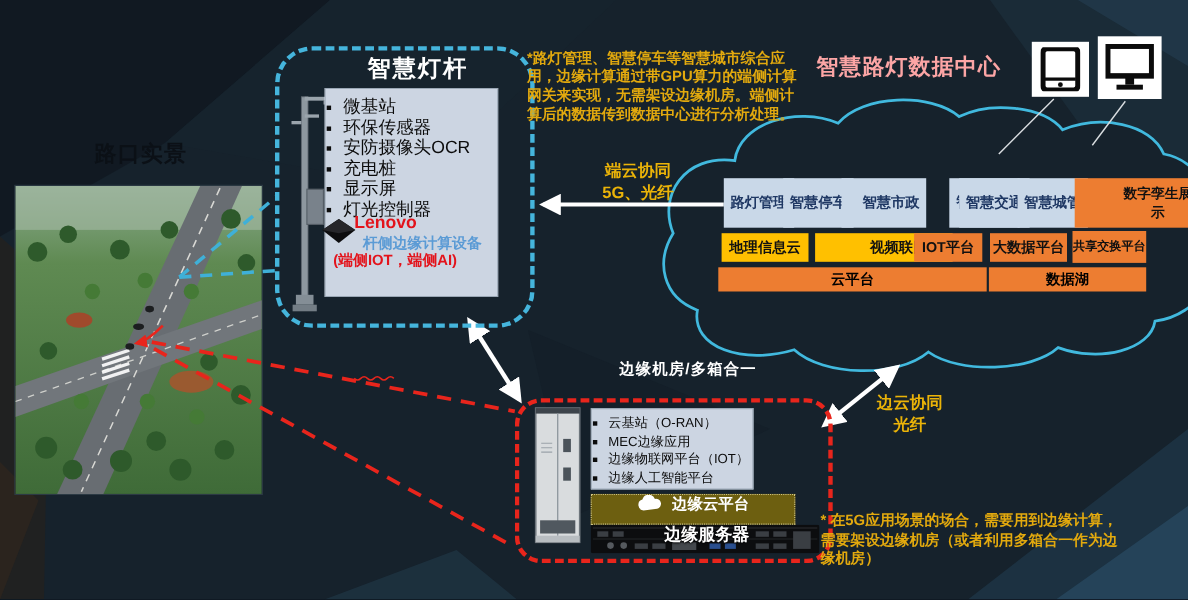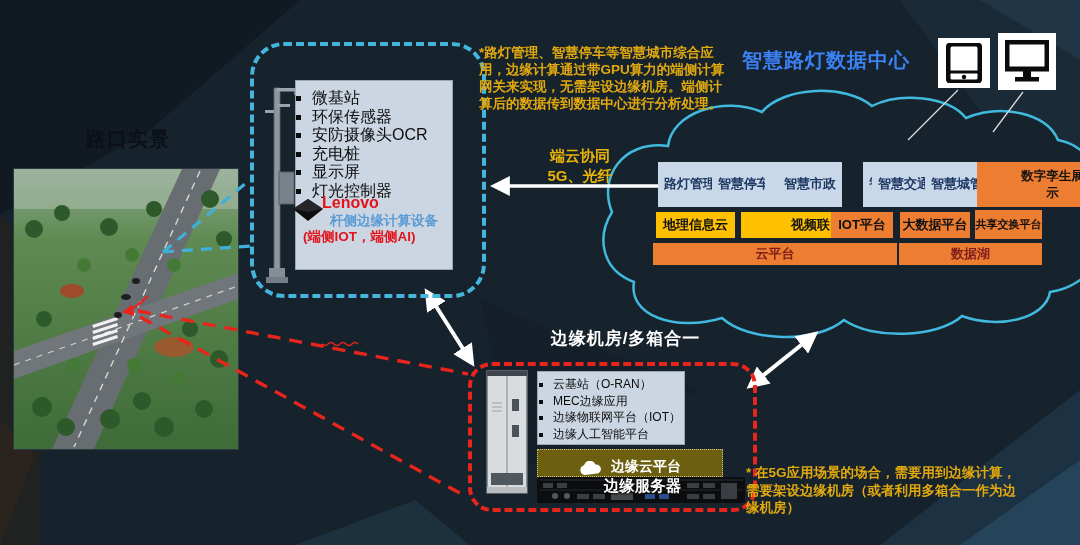--- a/index.html
+++ b/index.html
@@ -26,44 +26,44 @@
   .brand{left:322px;top:194px;font-size:16px;font-weight:bold;color:#e3131b;z-index:4;}
   .device-label{left:330px;top:212px;font-size:13.5px;font-weight:bold;color:#5b9bd5;z-index:4;}
   .device-sub{left:303px;top:228px;font-size:13.5px;font-weight:bold;color:#e3131b;z-index:4;}
   .lenovo-chip{left:292px;top:197px;z-index:4;}
 
   .note{color:#e2a90e;font-weight:bold;font-size:13.5px;line-height:17px;z-index:3;}
   .note-top{left:479px;top:44px;width:253px;}
   .note-bottom{left:746px;top:464px;width:272px;line-height:17.5px;}
 
   
-  .dc-title{left:742px;top:47px;width:200px;color:#3b82f6;font-size:20px;
+  .dc-title{left:742px;top:47px;width:200px;color:#fca5a5;font-size:20px;
             font-weight:bold;z-index:3;letter-spacing:1px;}
   .cloudbox{z-index:3;display:flex;align-items:center;justify-content:center;
             text-align:center;font-weight:bold;}
   .app{background:#c9d8e8;color:#1f3864;font-size:13px;line-height:1.3;top:162px;height:45px;width:64px;}
   .orange{background:#ed7d31;color:#111;}
   .yellow{background:#ffc000;color:#111;}
   .row2{top:212px;height:26px;font-size:13px;color:#111;}
-  .row3{top:243px;height:22px;font-size:13px;color:#7f1d1d;}
+  .row3{top:243px;height:22px;font-size:13px;color:#000000;}
 
   .conn-label{z-index:3;text-align:center;color:#eab308;font-weight:bold;font-size:15px;line-height:20px;}
 
   
   .edge-title{left:518px;top:327px;width:215px;text-align:center;color:#fff;
-              font-size:17px;font-weight:bold;z-index:3;letter-spacing:1px;}
+              font-size:14px;font-weight:bold;z-index:3;letter-spacing:1px;}
   .edge-box{left:468px;top:362px;width:281px;height:142px;border:4px dashed #e8251c;
             border-radius:24px;z-index:3;}
   .rack-svg{left:483px;top:369px;z-index:4;}
   .edge-panel{left:537px;top:371px;width:148px;height:74px;background:#ccd5e2;z-index:4;
               box-shadow:0 0 0 1px #9aa7b5 inset;}
   .edge-panel ul.bullets{padding:5px 2px 0 16px;}
   .edge-panel ul.bullets li{font-size:12px;line-height:16.5px;}
   .olive{left:537px;top:449px;width:184px;height:26px;background:#6d5f10;z-index:4;
-         border:1px dotted #cfc486;display:flex;align-items:flex-end;justify-content:center;
+         border:1px dotted #cfc486;display:flex;align-items:flex-start;justify-content:center;
          gap:8px;color:#fff;font-weight:bold;font-size:14px;}
   .server-svg{left:537px;top:477px;z-index:4;}
   .server-label{left:560px;top:476px;width:165px;text-align:center;color:#fff;
                 font-size:15.5px;font-weight:bold;z-index:5;text-shadow:0 1px 2px #000;}
 
   .icon-tile{background:#fff;z-index:3;display:flex;align-items:center;justify-content:center;}
   .tablet-tile{left:938px;top:38px;width:52px;height:50px;}
   .monitor-tile{left:998px;top:33px;width:58px;height:57px;}
 </style>
 </head>
@@ -169,20 +169,21 @@
     <line x1="658" y1="186" x2="494" y2="186" stroke="#fff" stroke-width="3.6" marker-end="url(#aw)"></line>
 
     <line x1="427" y1="292" x2="472" y2="363" stroke="#fff" stroke-width="4" marker-start="url(#aw)" marker-end="url(#aw)"></line>
 
     <line x1="750" y1="386" x2="815" y2="334" stroke="#fff" stroke-width="4" marker-start="url(#aw)" marker-end="url(#aw)"></line>
 
     <path d="M 322 344 q 3 3 6 0 q 3 -3 6 0 q 3 3 6 0 q 3 -3 6 0 q 3 3 6 0 q 3 -3 6 0" fill="none" stroke="#e8251c" stroke-width="1.4"></path>
   </svg>
 
   <div class="abs lamp-box"></div>
+  <div class="abs lamp-title">智慧灯杆</div>
 
   <svg class="abs pole-svg" width="52" height="208" viewBox="0 0 52 208">
     <rect x="21" y="8" width="6" height="186" fill="#8d979f" stroke="#5f6870" stroke-width="0.8"></rect>
     <rect x="24" y="8" width="24" height="3.5" fill="#9aa4ac"></rect>
     <rect x="41" y="11" width="9" height="4" fill="#7c858d"></rect>
     <rect x="24" y="24" width="13" height="3" fill="#9aa4ac"></rect>
     <rect x="12" y="30" width="9" height="3" fill="#9aa4ac"></rect>
     <rect x="26" y="92" width="15" height="32" fill="#79828b" stroke="#555e66" stroke-width="1"></rect>
     <rect x="16" y="188" width="16" height="9" fill="#848e96"></rect>
     <rect x="13" y="197" width="22" height="6" fill="#737d85"></rect>
@@ -238,20 +239,24 @@
   <div class="abs cloudbox orange row2" style="left:831px;width:62px;">IOT平台</div>
   <div class="abs cloudbox orange row2" style="left:900px;width:70px;">大数据平台</div>
   <div class="abs cloudbox orange" style="left:975px;top:210px;width:67px;height:29px;font-size:11px;line-height:1.2;color:#111;">共享交换平台</div>
 
   <div class="abs cloudbox orange row3" style="left:653px;width:244px;">云平台</div>
   <div class="abs cloudbox orange row3" style="left:899px;width:143px;">数据湖</div>
 
   <div class="abs conn-label" style="left:505px;top:146px;width:150px;">
     <div>端云协同</div>
     <div>5G、光纤</div>
+  </div>
+  <div class="abs conn-label" style="left:772px;top:357px;width:110px;">
+    <div>边云协同</div>
+    <div>光纤</div>
   </div>
 
   <div class="abs edge-title">边缘机房/多箱合一</div>
   <div class="abs edge-box"></div>
 
   <svg class="abs rack-svg" width="48" height="128" viewBox="0 0 48 128">
     <rect x="4" y="2" width="40" height="122" fill="#d9dcde" stroke="#6d757c" stroke-width="1.5"></rect>
     <rect x="4" y="2" width="40" height="5" fill="#3d444b"></rect>
     <line x1="24" y1="7" x2="24" y2="118" stroke="#8e979e" stroke-width="1.2"></line>
     <rect x="29" y="30" width="7" height="12" fill="#4b535a"></rect>

